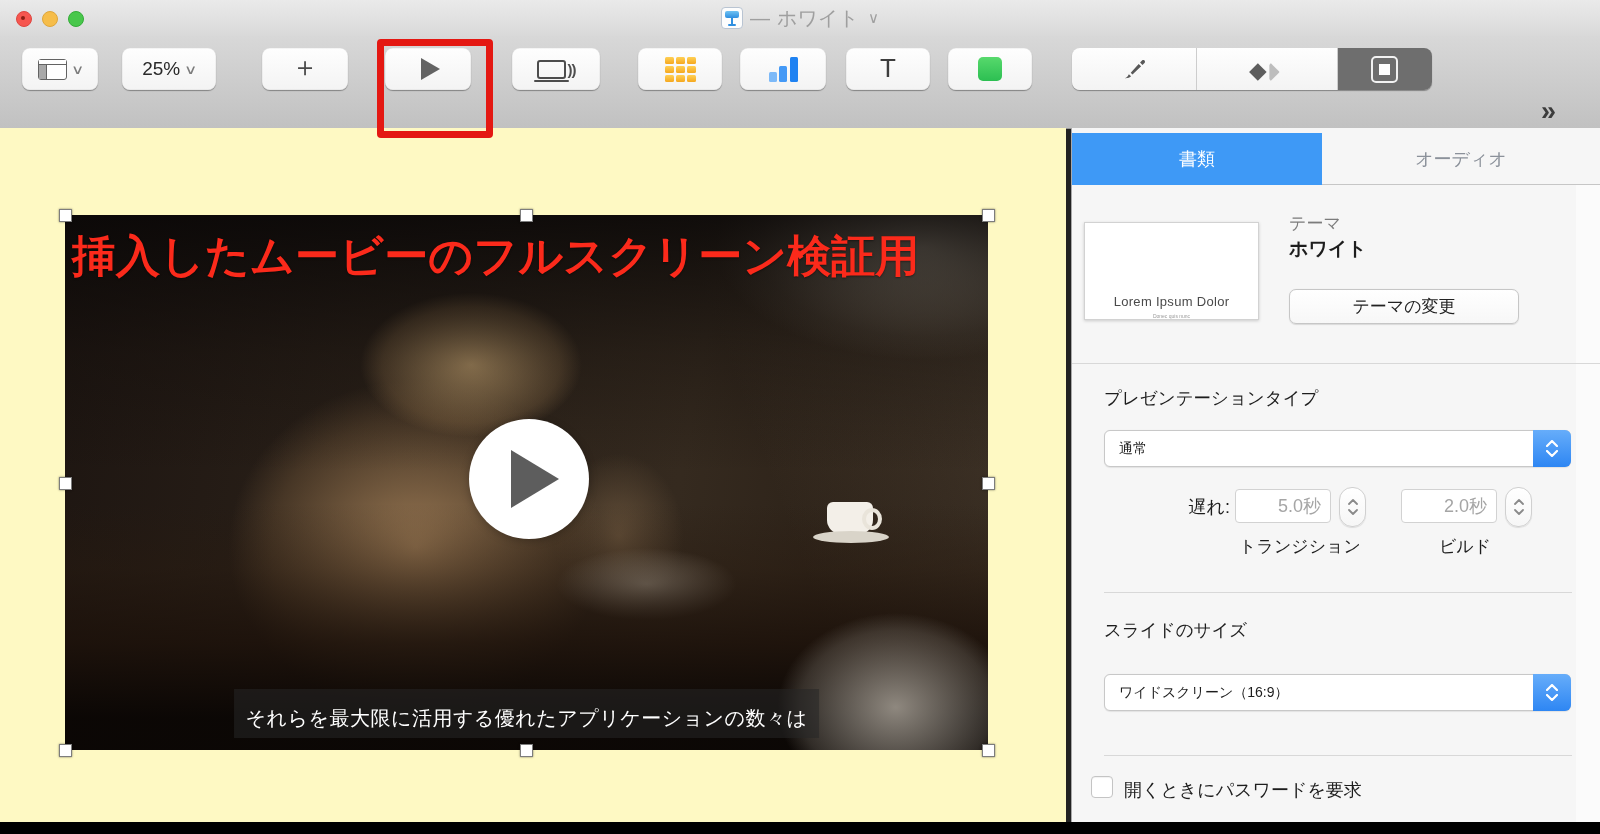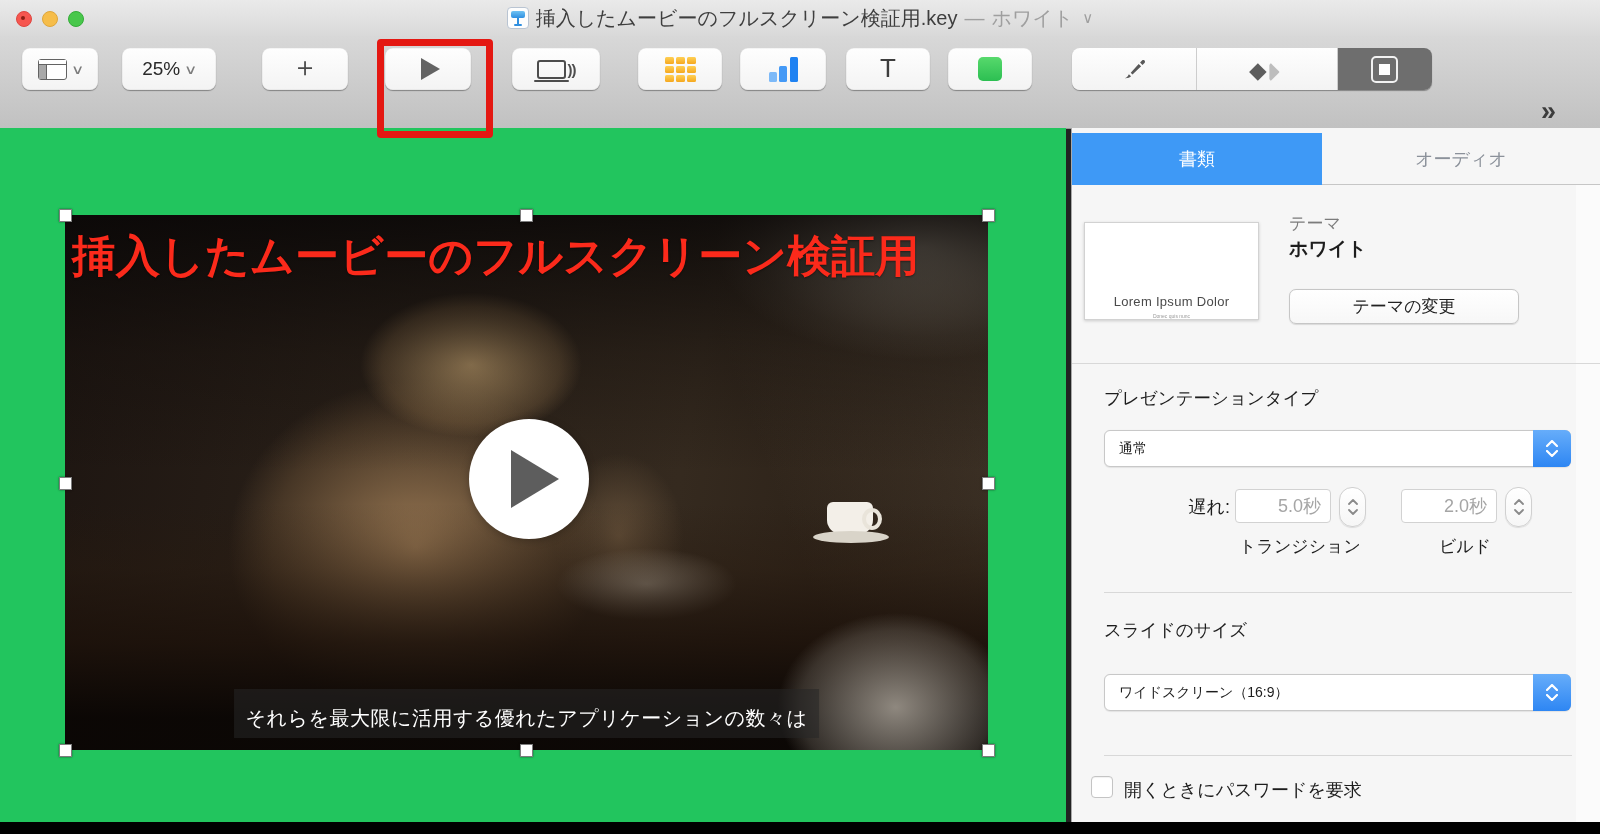--- a/index.html
+++ b/index.html
@@ -72,21 +72,21 @@
     clip-path:polygon(42% 0,100% 0,100% 100%,42% 100%);}
   .doc-ic{width:23px;height:23px;border:2.5px solid #f2f2f2;border-radius:5px;display:flex;align-items:center;justify-content:center;}
   .doc-ic i{width:11px;height:11px;background:#fff;display:block;}
   .seg-labels{position:absolute;left:0;top:94px;width:360px;display:flex;}
   .seg-labels span{font-size:17px;color:#1f1f1f;text-align:center;white-space:nowrap;}
   #overflow-btn{position:absolute;left:1541px;top:60px;font-size:27px;color:#3c3c3c;letter-spacing:-2px;font-weight:600;}
   
   #red-box{position:absolute;left:377px;top:3px;width:102px;height:85px;border:7px solid #e41812;border-radius:4px;z-index:6;}
 
   
-  #canvas{left:0;top:128px;width:1066px;height:706px;background:#22c55e;}
+  #canvas{left:0;top:128px;width:1066px;height:706px;background:#fef9c3;}
   #video{position:absolute;left:65px;top:87px;width:923px;height:535px;overflow:hidden;background:#241b14;}
   .vid-layer{position:absolute;left:0;top:0;right:0;bottom:0;}
   .L-base{background:linear-gradient(100deg,#1d1511 0%,#2e241b 45%,#352a1f 65%,#241a12 100%);}
   .L-window{background:radial-gradient(ellipse 30% 28% at 93% 6%,rgba(214,203,182,.75),rgba(120,110,95,.25) 60%,transparent 75%),
     linear-gradient(250deg,rgba(120,105,85,.35) 0%,transparent 28%);}
   .L-figure{background:
     radial-gradient(ellipse 16% 18% at 44% 28%,rgba(196,162,112,.9),rgba(150,118,78,.4) 60%,transparent 75%),
     radial-gradient(ellipse 26% 40% at 38% 62%,rgba(158,124,86,.95),rgba(110,84,56,.45) 60%,transparent 78%),
     radial-gradient(ellipse 10% 22% at 60% 60%,rgba(140,112,80,.55),transparent 70%);}
   .L-tablet{background:radial-gradient(ellipse 13% 9% at 63% 69%,rgba(175,165,150,.8),transparent 75%);}
@@ -154,21 +154,20 @@
   <div id="titlebar" class="abs">
     <div class="abs tl tl-red"></div>
     <div class="abs tl tl-yellow"></div>
     <div class="abs tl tl-green"></div>
     <div id="title-group" class="abs">
       <span id="kn-icon">
           <span class="scr"></span>
           <span class="stem"></span>
           <span class="base"></span>
         </span>
-      <span>挿入したムービーのフルスクリーン検証用.key</span>
       <span class="title-muted">—</span>
       <span class="title-muted">ホワイト</span>
       <span id="title-chevron">∨</span>
     </div>
   </div>
 
   <div id="toolbar" class="abs">
 
     <div class="tb-group" style="left:22px;width:76px;">
       <div class="tb-btn" style="width:76px;">

